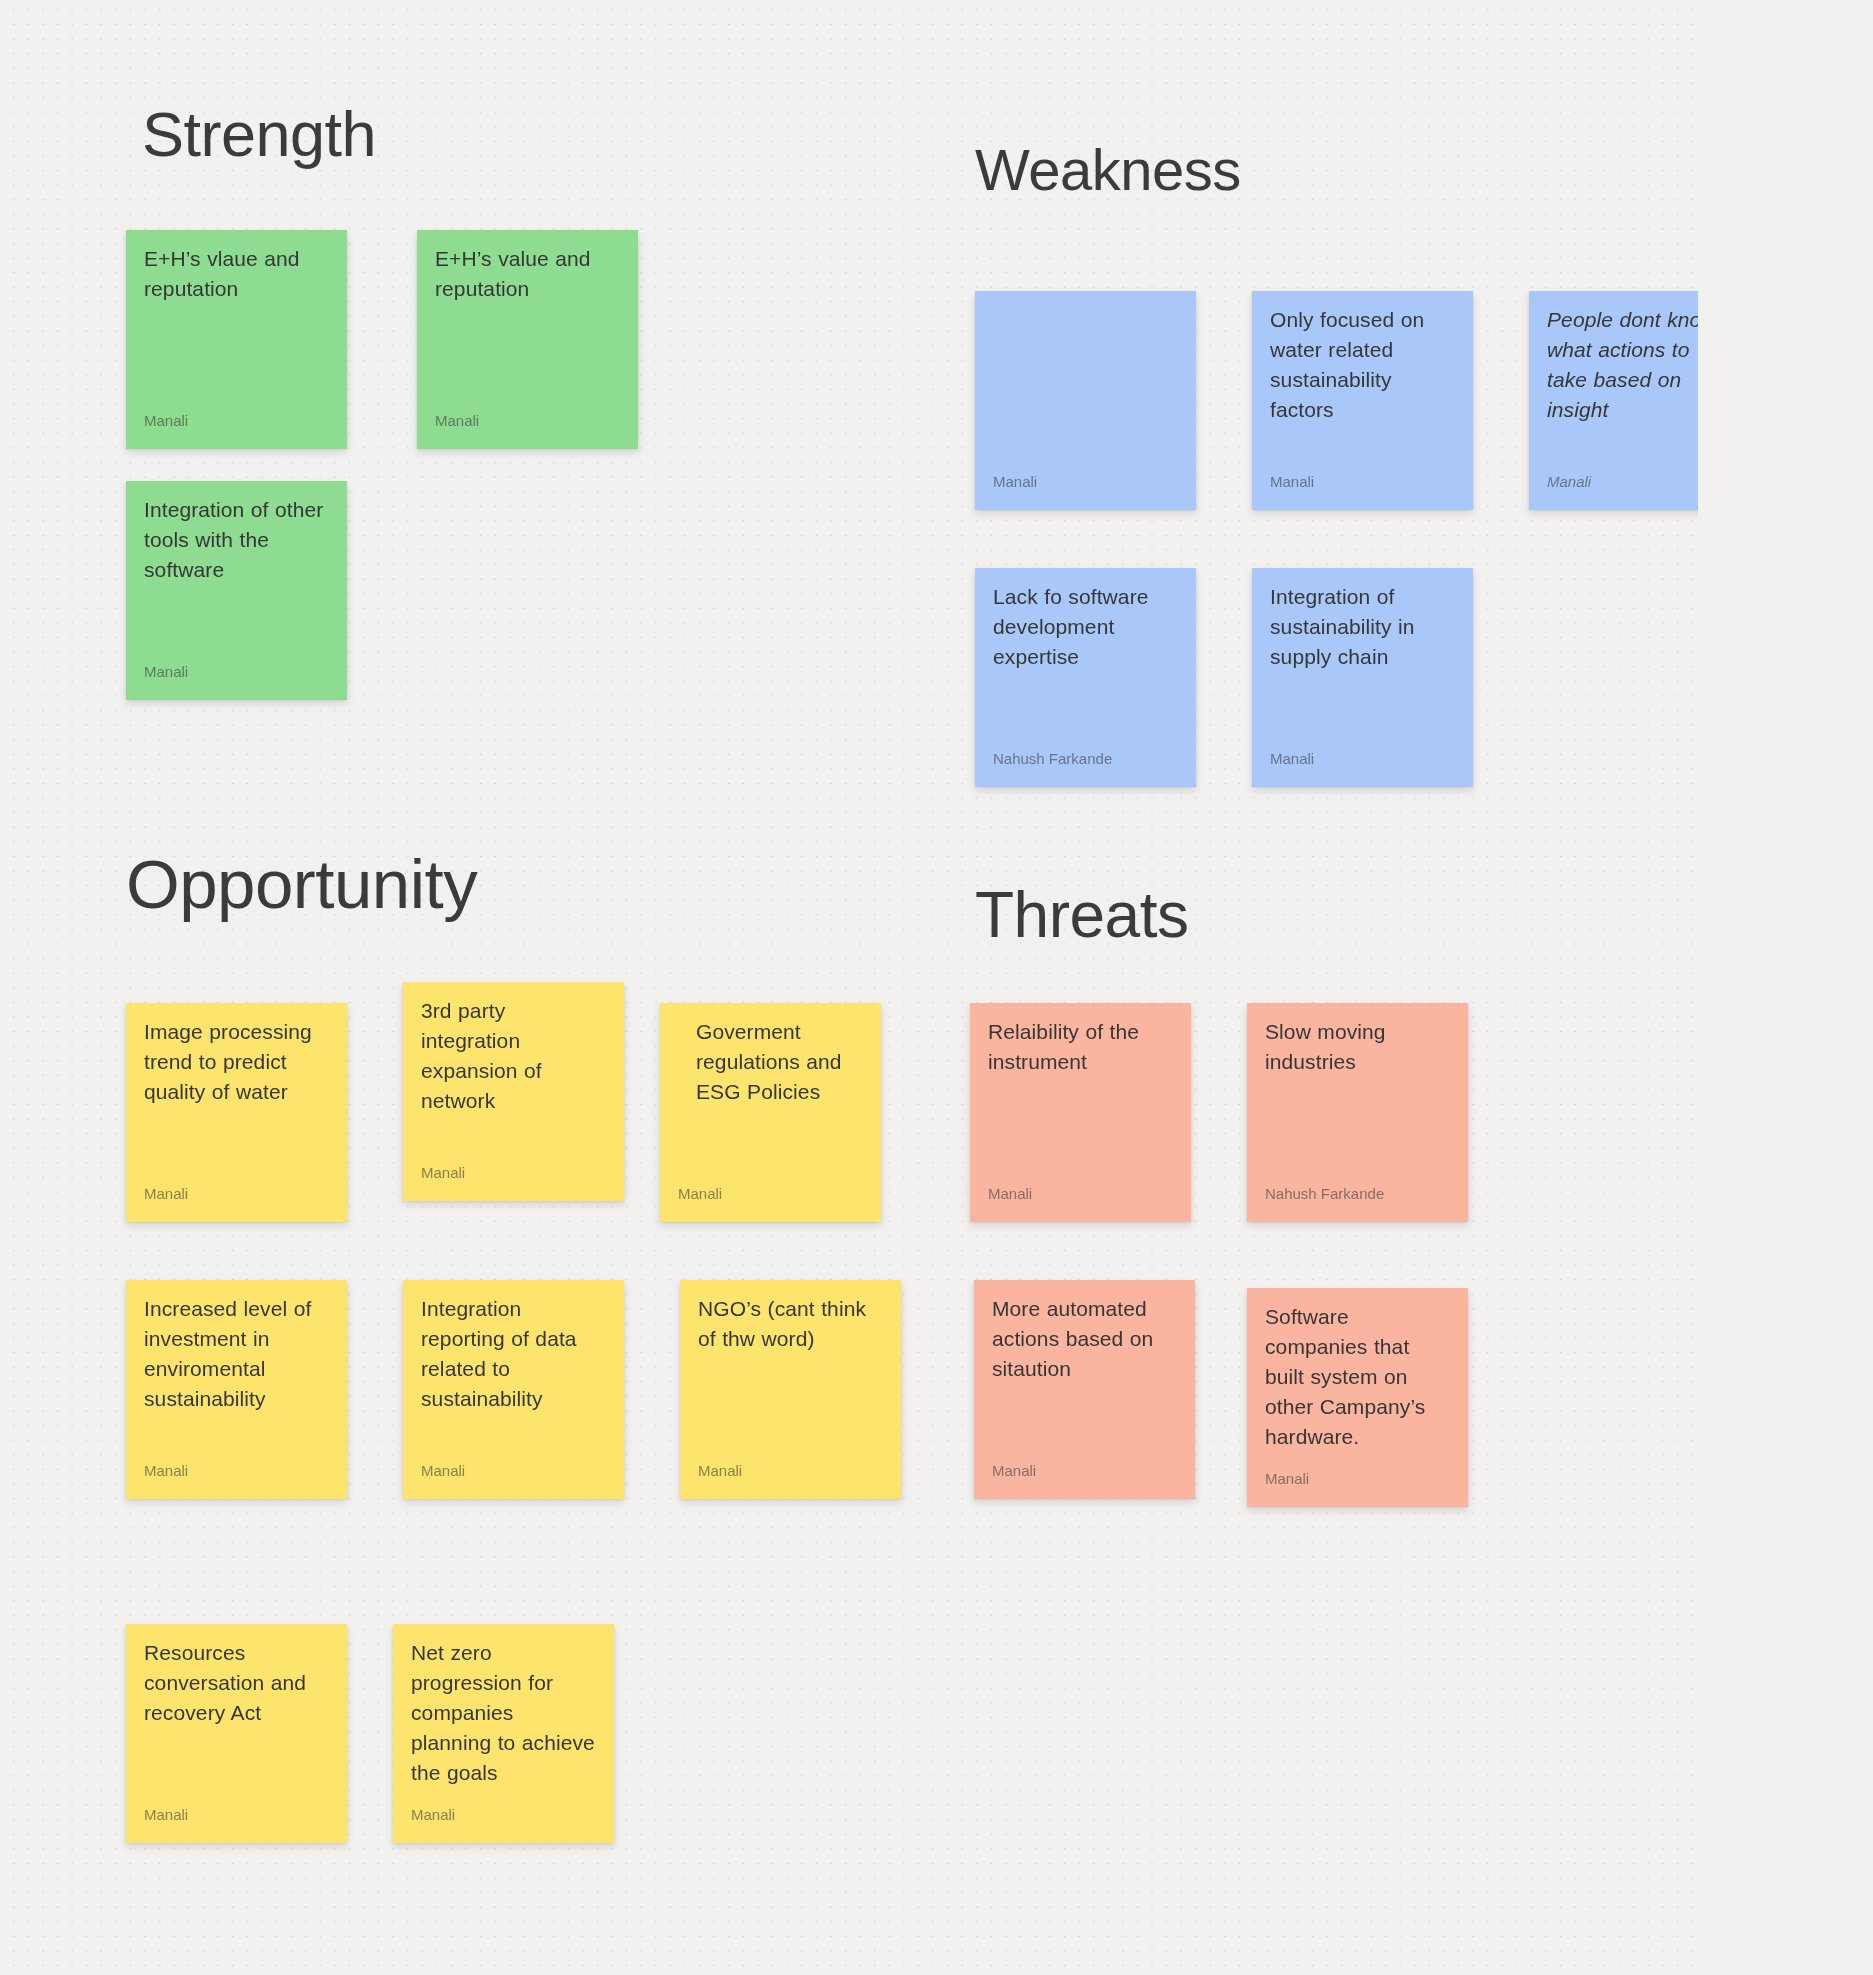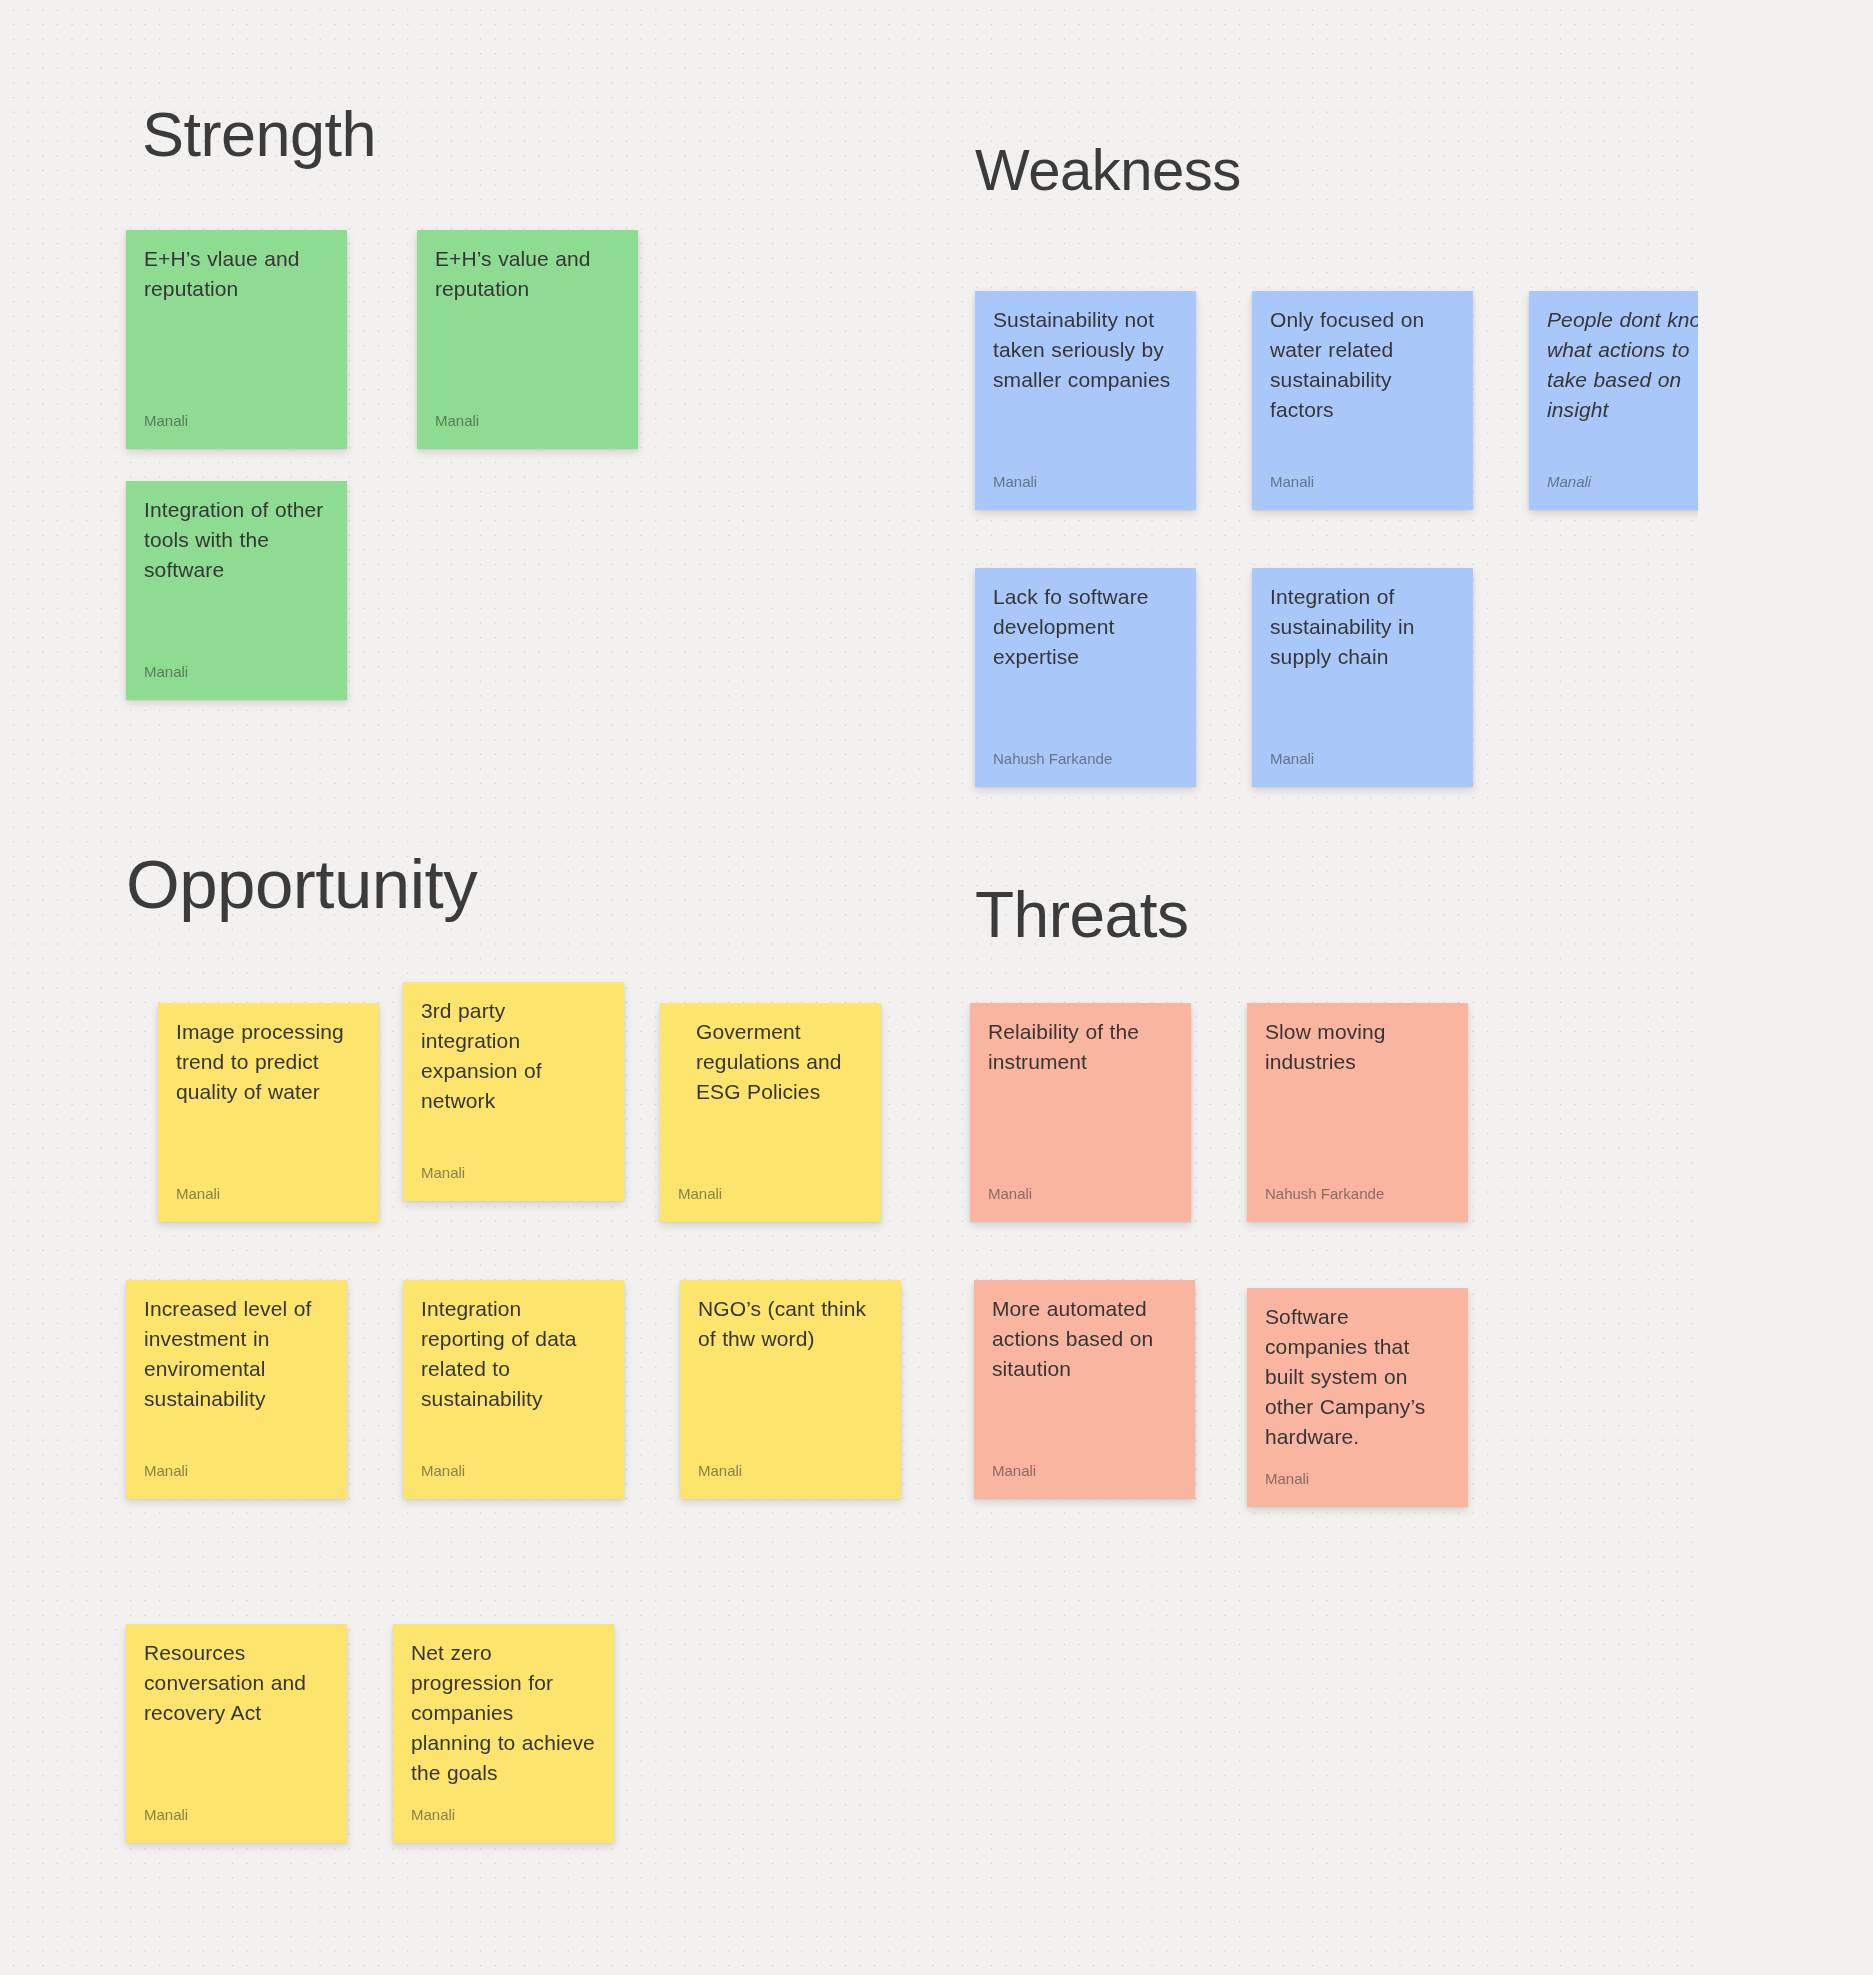--- a/index.html
+++ b/index.html
@@ -70,40 +70,39 @@
       </div>
       <div class="note" style="left: 393px; top: 230px; background: rgb(142, 220, 145); margin-left: 24px;">
         <div class="note-text">E+H’s value and reputation</div>
         <div class="note-author">Manali</div>
       </div>
       <div class="note" style="left: 126px; top: 481px; background: rgb(142, 220, 145);">
         <div class="note-text">Integration of other tools with the software</div>
         <div class="note-author">Manali</div>
       </div>
       <div class="note" style="left: 975px; top: 291px; background: rgb(169, 200, 249);">
-        <div class="note-text">Sustainability not taken seriously by smaller companies</div>
         <div class="note-author">Manali</div>
       </div>
       <div class="note" style="left: 1252px; top: 291px; background: rgb(169, 200, 249);">
         <div class="note-text">Only focused on water related sustainability factors</div>
         <div class="note-author">Manali</div>
       </div>
       <div class="note" style="left: 1529px; top: 291px; background: rgb(169, 200, 249); font-style: italic;">
         <div class="note-text">People dont know what actions to take based on insight</div>
         <div class="note-author">Manali</div>
       </div>
       <div class="note" style="left: 975px; top: 568px; background: rgb(169, 200, 249);">
         <div class="note-text">Lack fo software development expertise</div>
         <div class="note-author">Nahush Farkande</div>
       </div>
       <div class="note" style="left: 1252px; top: 568px; background: rgb(169, 200, 249);">
         <div class="note-text">Integration of sustainability in supply chain</div>
         <div class="note-author">Manali</div>
       </div>
-      <div class="note" style="left: 126px; top: 1003px; background: rgb(252, 228, 109); margin-left: 32px;">
+      <div class="note" style="left: 126px; top: 1003px; background: rgb(252, 228, 109);">
         <div class="note-text">Image processing trend to predict quality of water</div>
         <div class="note-author">Manali</div>
       </div>
       <div class="note" style="left: 403px; top: 982px; background: rgb(252, 228, 109);">
         <div class="note-text">3rd party integration expansion of network</div>
         <div class="note-author">Manali</div>
       </div>
       <div class="note" style="left: 660px; top: 1003px; background: rgb(252, 228, 109); padding-left: 36px;">
         <div class="note-text">Goverment regulations and ESG Policies</div>
         <div class="note-author">Manali</div>

